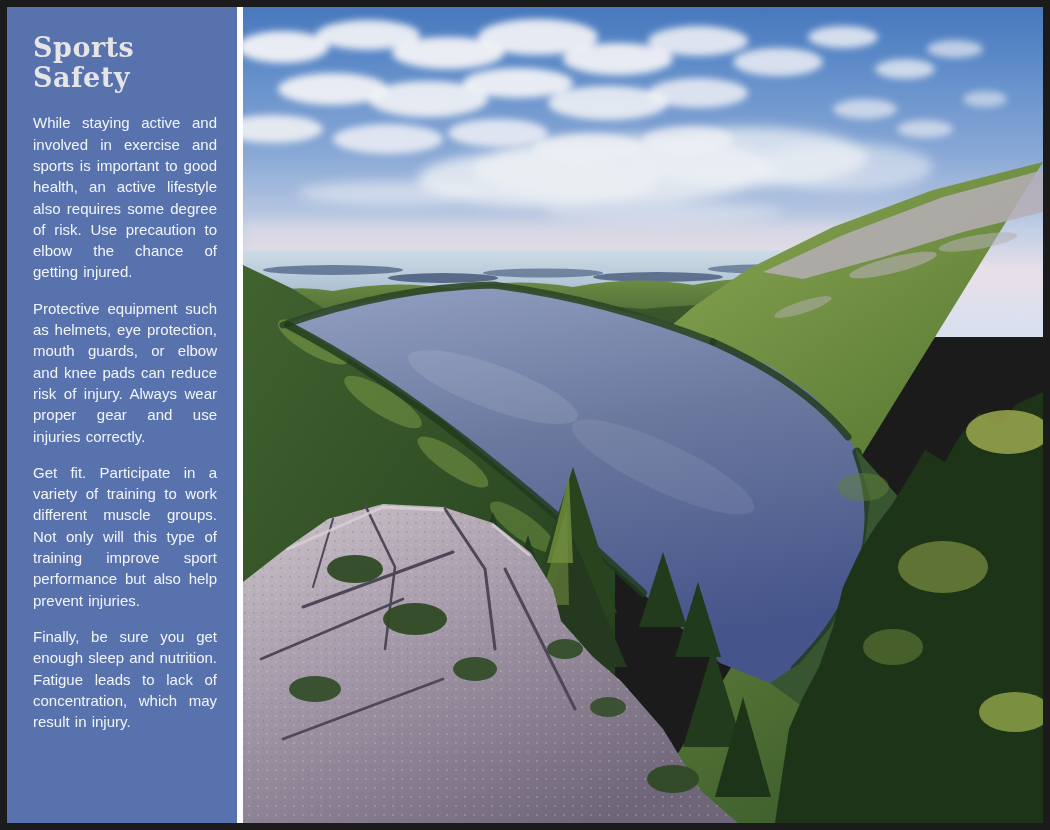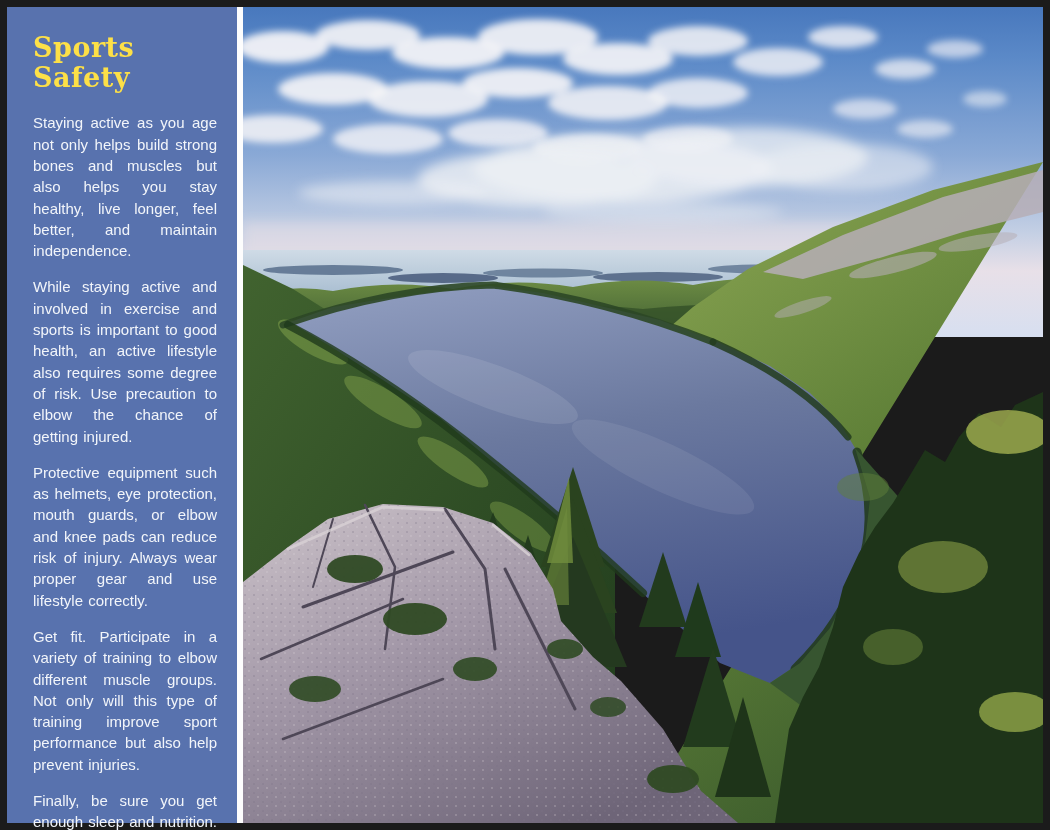--- a/index.html
+++ b/index.html
@@ -1,37 +1,36 @@
 <!DOCTYPE html>
 <html><head>
 <meta charset="utf-8">
 <style>
   html,body{margin:0;padding:0;background:#1b1b1b;}
   .page{position:relative;width:1050px;height:830px;background:#1b1b1b;overflow:hidden;
         font-family:"Liberation Sans",sans-serif;}
   .sidebar{position:absolute;left:7px;top:7px;width:230px;height:816px;background:#5872ae;
            box-sizing:border-box;padding:26px 20px 0 26px;color:#ffffff;}
   .sidebar h1{font-family:"DejaVu Serif",serif;font-weight:700;font-size:27px;line-height:1.1;
-              margin:0 0 20px 0;letter-spacing:.5px;color:#fde047;}
+              margin:0 0 20px 0;letter-spacing:.5px;color:#e5e5e5;}
   .sidebar p{font-size:15px;line-height:1.42;text-align:justify;margin:0 0 15px 0;color:#f2f5fa;
              word-spacing:1px;}
   .divider{position:absolute;left:237px;top:7px;width:6px;height:816px;background:#fdfdfd;}
   .photo{position:absolute;left:243px;top:7px;width:800px;height:816px;display:block;}
 </style>
 </head>
 <body>
 
 <div class="page">
 
   <div class="sidebar">
     <h1>Sports Safety</h1>
-    <p>Staying active as you age not only helps build strong bones and muscles but also helps you stay healthy, live longer, feel better, and maintain independence.</p>
     <p>While staying active and involved in exercise and sports is important to good health, an active lifestyle also requires some degree of risk. Use precaution to elbow the chance of getting injured.</p>
-    <p>Protective equipment such as helmets, eye protection, mouth guards, or elbow and knee pads can reduce risk of injury. Always wear proper gear and use lifestyle correctly.</p>
-    <p>Get fit. Participate in a variety of training to elbow different muscle groups. Not only will this type of training improve sport performance but also help prevent injuries.</p>
+    <p>Protective equipment such as helmets, eye protection, mouth guards, or elbow and knee pads can reduce risk of injury. Always wear proper gear and use injuries correctly.</p>
+    <p>Get fit. Participate in a variety of training to work different muscle groups. Not only will this type of training improve sport performance but also help prevent injuries.</p>
     <p>Finally, be sure you get enough sleep and nutrition. Fatigue leads to lack of concentration, which may result in injury.</p>
   </div>
 
   <div class="divider"></div>
 
   <svg class="photo" viewBox="0 0 800 816" preserveAspectRatio="none" role="img" aria-label="Aerial landscape photo: a mountain lake seen from a granite summit, evergreen forests on both shores, a sunlit mountainside on the right, distant ocean and islands under a blue sky with scattered clouds, and a large granite ledge with conifers in the foreground">
     <defs>
       <linearGradient id="skyG" x1="0" y1="0" x2="0" y2="1">
         <stop offset="0" stop-color="#4878bd"></stop>
         <stop offset="0.16" stop-color="#5c8ac8"></stop>

